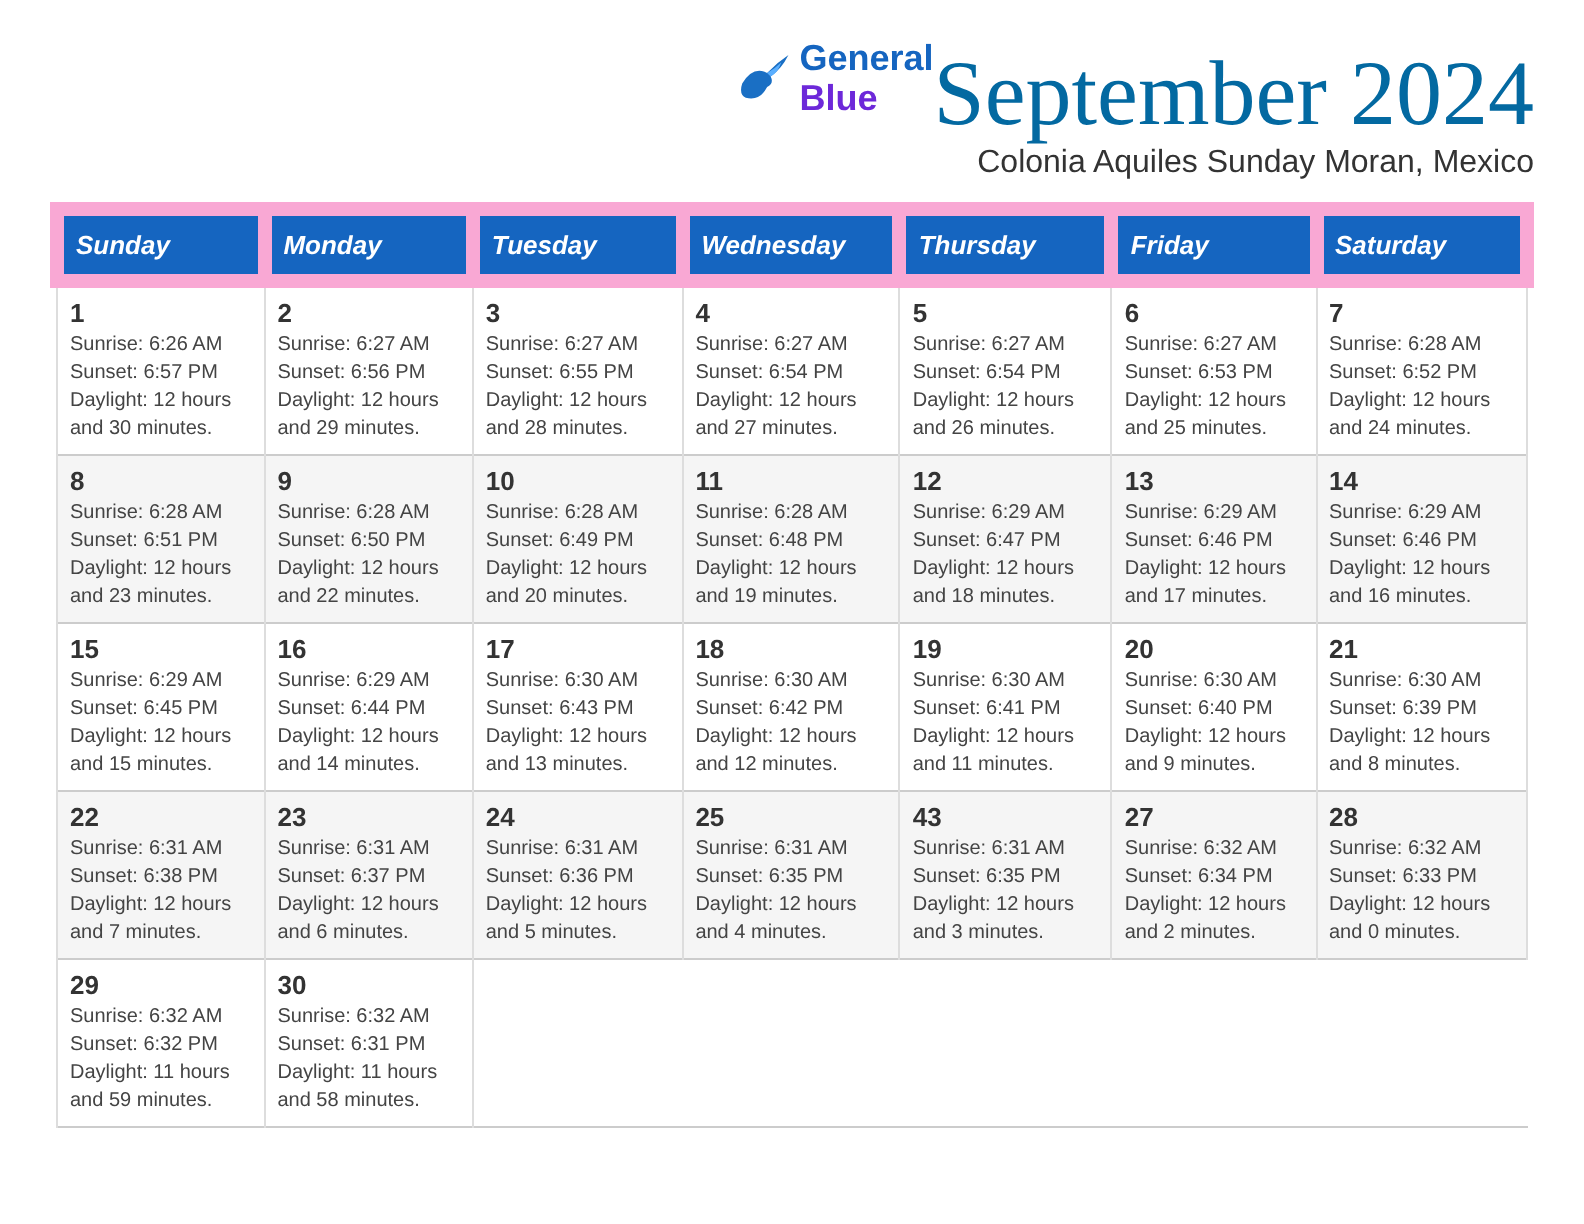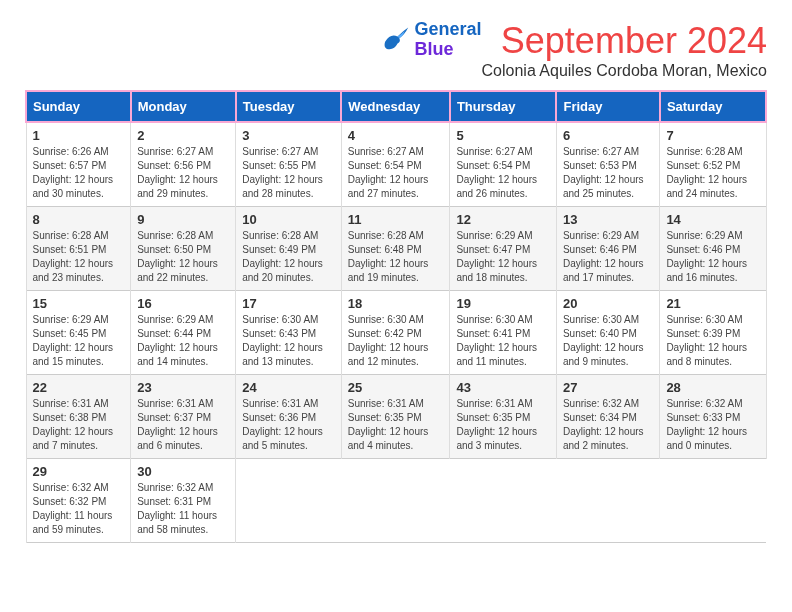--- a/index.html
+++ b/index.html
@@ -31,43 +31,45 @@
       color: #1565c0;
     }
     .logo-bird {
       width: 32px;
       height: 32px;
     }
     .title-section {
       text-align: right;
     }
     .main-title {
-      font-size: 36px;
+      font-size: 46px;
       font-weight: normal;
-      color: #ef4444;
+      color: #0369a1;
+      font-family: Liberation Serif, serif;
     }
     .sub-title {
       font-size: 16px;
       color: #333;
     }
     .calendar {
       width: 100%;
       border-collapse: collapse;
       font-size: 11px;
     }
     .calendar thead tr {
       background-color: #1565c0;
       color: #fff;
     }
     .calendar thead th {
       padding: 7px 6px;
       font-size: 13px;
       font-weight: bold;
-      border: 2px solid #f9a8d4;
+      border: 7px solid #f9a8d4;
       text-align: left;
+      font-style: italic;
     }
     .calendar tbody tr {
       border-bottom: 1px solid #ccc;
     }
     .calendar tbody td {
       vertical-align: top;
       padding: 5px 6px;
       border-right: 1px solid #ddd;
       border-left: 1px solid #ddd;
       width: 113px;
@@ -104,21 +106,21 @@
       <path d="M8 20 Q14 10 22 14 Q28 8 34 4 Q30 12 24 16 Q26 20 22 22 Q18 30 10 28 Q6 26 8 20Z" fill="#1a6fc4"></path>
       <path d="M22 14 Q26 12 30 8 Q28 14 24 16Z" fill="#5aafff"></path>
     </svg>
     <div>
       <div class="logo-text"><span>General</span></div>
       <div class="logo-text"><span style="color:#6d28d9">Blue</span></div>
     </div>
   </div>
   <div class="title-section">
     <div class="main-title">September 2024</div>
-    <div class="sub-title">Colonia Aquiles Cordoba Moran, Mexico</div>
+    <div class="sub-title">Colonia Aquiles Sunday Moran, Mexico</div>
   </div>
 </div>
 
 <table class="calendar">
   <thead>
     <tr>
     <th>Sunday</th>
         <th>Monday</th>
         <th>Tuesday</th>
         <th>Wednesday</th>

